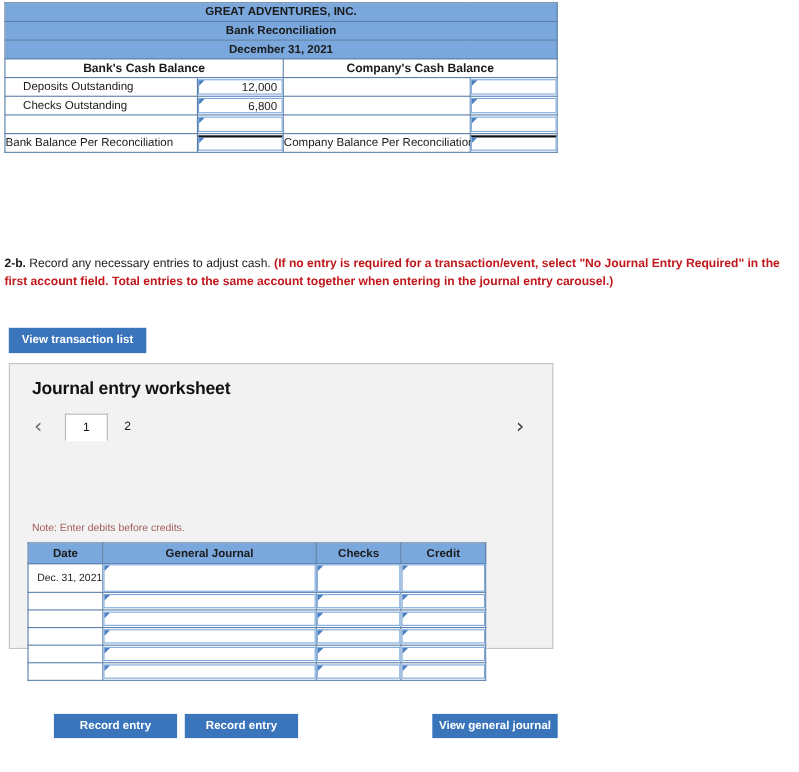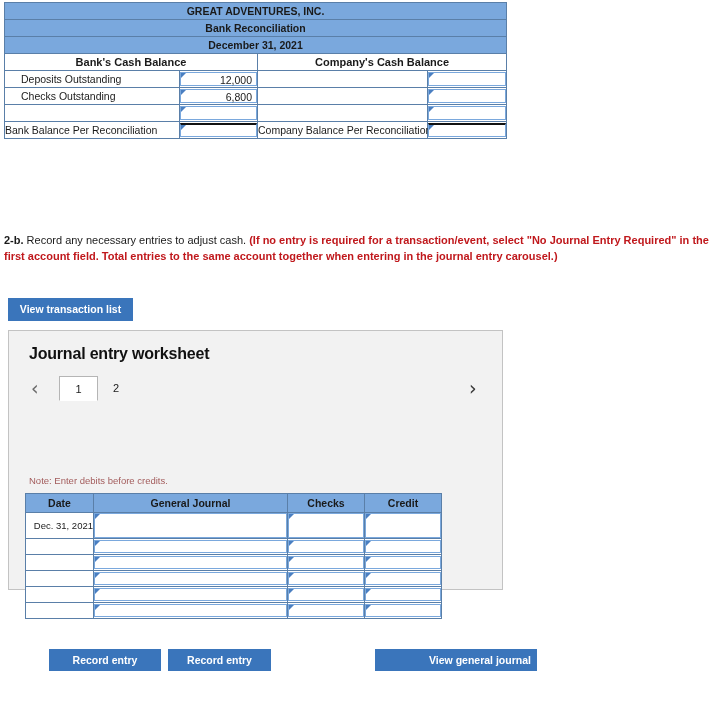--- a/index.html
+++ b/index.html
@@ -261,21 +261,21 @@
     position: absolute;
     left: 0px; top: 0px;
     width: 0; height: 0;
     border-top: 5px solid #4a7fc1;
     border-right: 5px solid transparent;
   }
 
   
   #record-entry { position: absolute; left: 40px;  top: 318px; width: 112px; height: 22px; line-height: 22px; }
   #clear-entry  { position: absolute; left: 159px; top: 318px; width: 103px; height: 22px; line-height: 22px; }
-  #view-general-journal { position: absolute; left: 366px; top: 318px; width: 114px; height: 22px; line-height: 22px; padding-left: 48px; }
+  #view-general-journal { position: absolute; left: 384px; top: 318px; width: 114px; height: 22px; line-height: 22px; }
 </style>
 </head>
 <body>
 
 <div id="recon-wrap">
   <table class="recon">
     <colgroup>
       <col style="width:175px">
         <col style="width:78px">
       <col style="width:170px">

